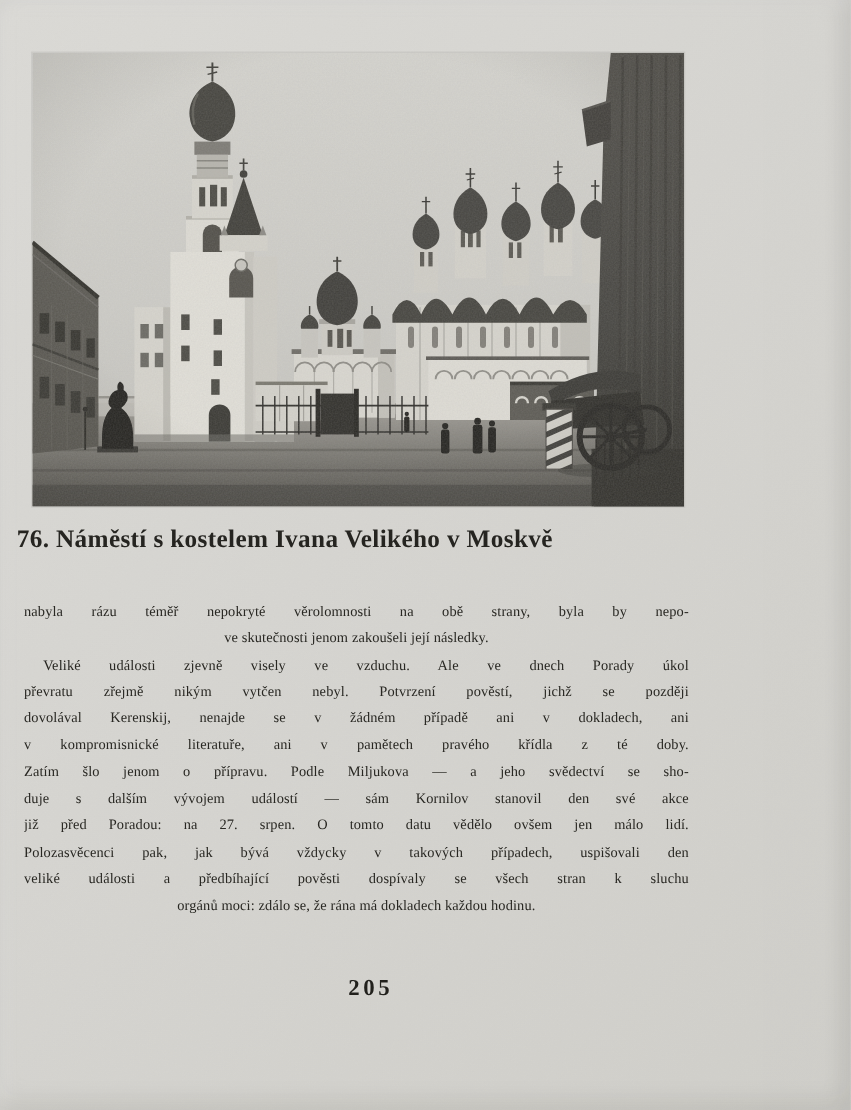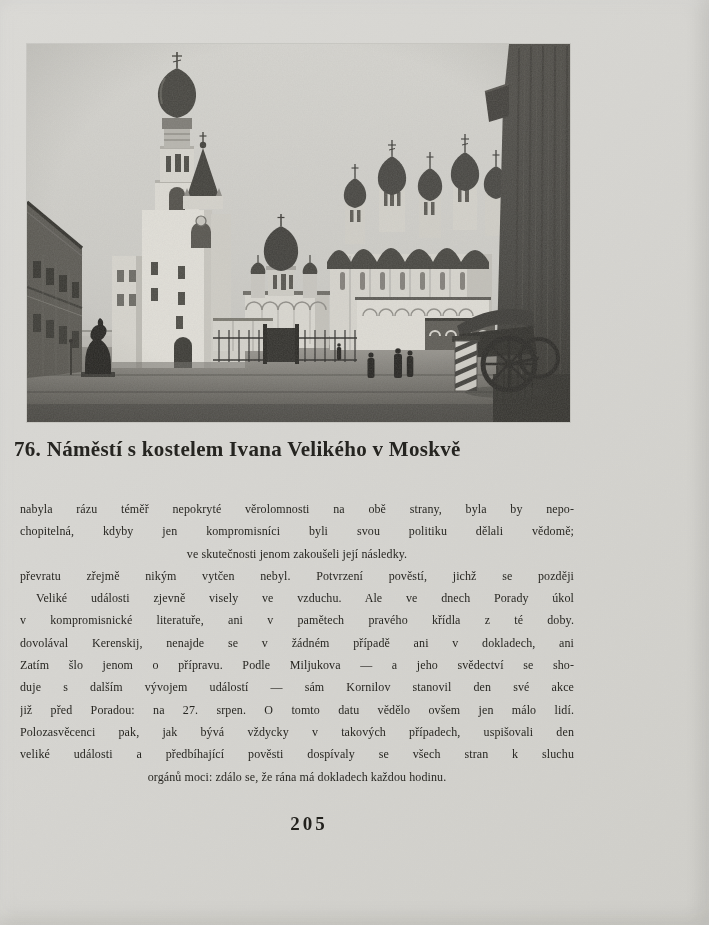--- a/index.html
+++ b/index.html
@@ -359,26 +359,25 @@
         <rect x="0" y="0" width="543" height="378" fill="url(#vigG)"></rect>
         <rect x="0" y="0" width="543" height="378" filter="url(#grain)" opacity=".55"></rect>
       </g>
     </svg>
   </figure>
 
   <div class="caption">76. Náměstí s kostelem Ivana Velikého v Moskvě</div>
 
   <div class="text-block">
     <div class="line">nabyla rázu téměř nepokryté věrolomnosti na obě strany, byla by nepo-</div>
-    <div class="line">chopitelná, kdyby jen kompromisníci byli svou politiku dělali vědomě;</div>
     <div class="line para-end">ve skutečnosti jenom zakoušeli její následky.</div>
+    <div class="line indented">Veliké události zjevně visely ve vzduchu. Ale ve dnech Porady úkol</div>
     <div class="line">převratu zřejmě nikým vytčen nebyl. Potvrzení pověstí, jichž se později</div>
-    <div class="line indented">Veliké události zjevně visely ve vzduchu. Ale ve dnech Porady úkol</div>
+    <div class="line">dovolával Kerenskij, nenajde se v žádném případě ani v dokladech, ani</div>
     <div class="line">v kompromisnické literatuře, ani v pamětech pravého křídla z té doby.</div>
-    <div class="line">dovolával Kerenskij, nenajde se v žádném případě ani v dokladech, ani</div>
     <div class="line">Zatím šlo jenom o přípravu. Podle Miljukova — a jeho svědectví se sho-</div>
     <div class="line">duje s dalším vývojem událostí — sám Kornilov stanovil den své akce</div>
     <div class="line">již před Poradou: na 27. srpen. O tomto datu vědělo ovšem jen málo lidí.</div>
     <div class="line">Polozasvěcenci pak, jak bývá vždycky v takových případech, uspišovali den</div>
     <div class="line">veliké události a předbíhající pověsti dospívaly se všech stran k sluchu</div>
     <div class="line para-end">orgánů moci: zdálo se, že rána má dokladech každou hodinu.</div>
   </div>
 
   <div class="page-number">205</div>
 

